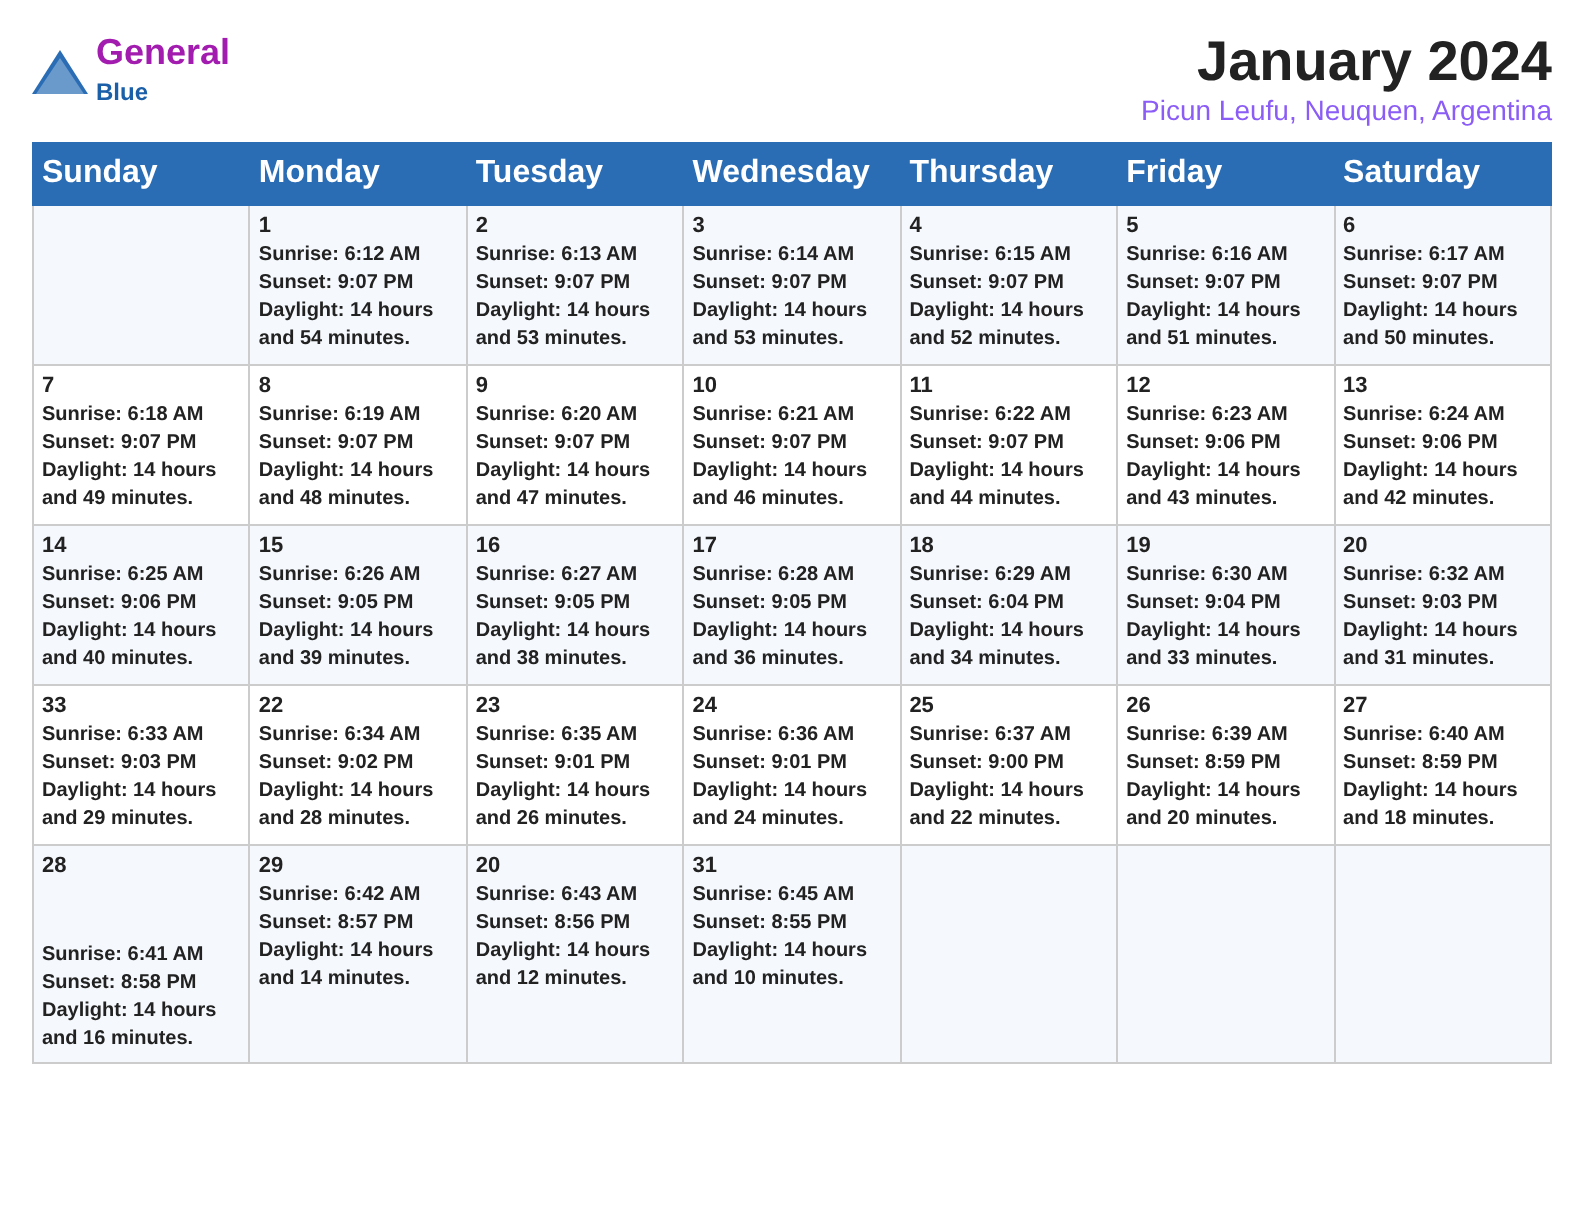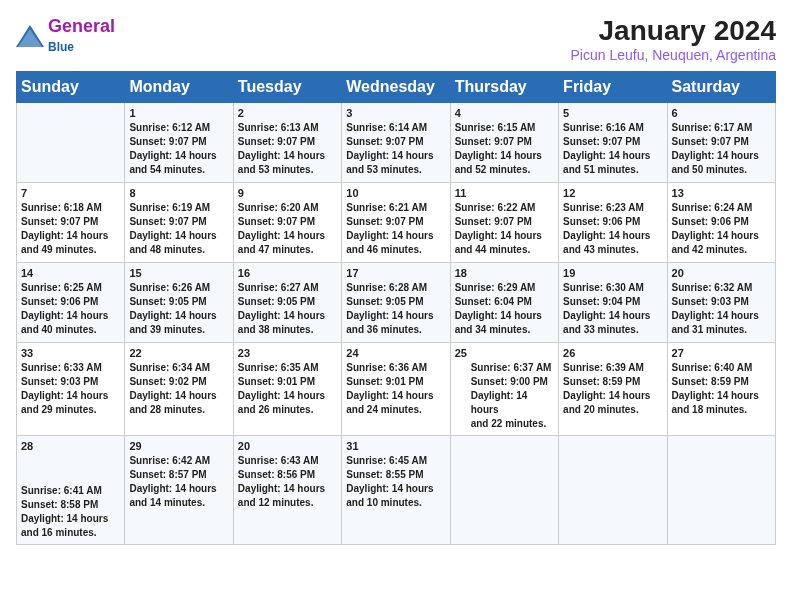--- a/index.html
+++ b/index.html
@@ -281,21 +281,21 @@
         </td>
         <td>
           <div class="day-num">24</div>
           <div class="day-detail" style="white-space: pre-line;">Sunrise: 6:36 AM
 Sunset: 9:01 PM
 Daylight: 14 hours
 and 24 minutes.</div>
         </td>
         <td>
           <div class="day-num">25</div>
-          <div class="day-detail" style="white-space: pre-line; margin-left: 16px;">Sunrise: 6:37 AM
+          <div class="day-detail" style="white-space: pre-line;">Sunrise: 6:37 AM
 Sunset: 9:00 PM
 Daylight: 14 hours
 and 22 minutes.</div>
         </td>
         <td>
           <div class="day-num">26</div>
           <div class="day-detail" style="white-space: pre-line;">Sunrise: 6:39 AM
 Sunset: 8:59 PM
 Daylight: 14 hours
 and 20 minutes.</div>

